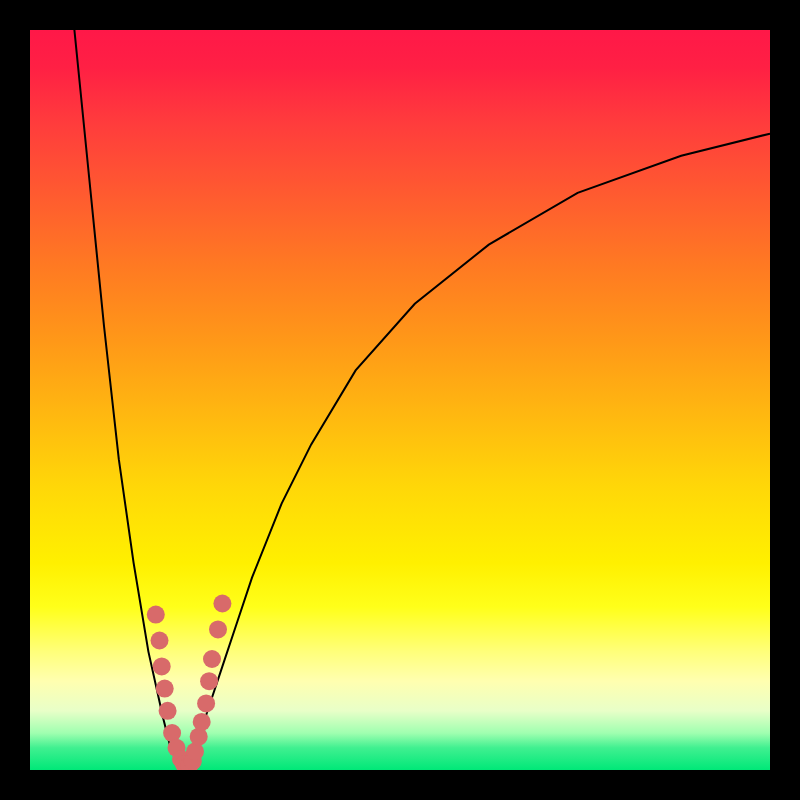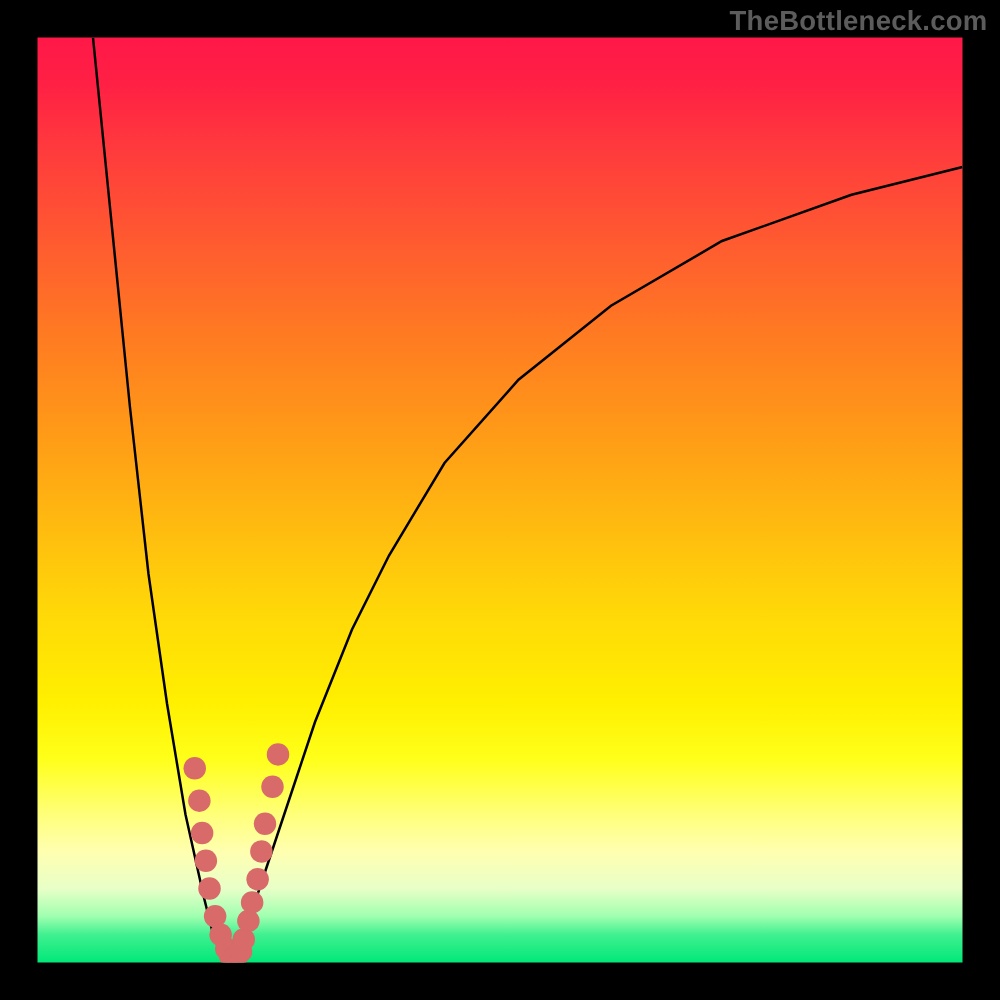--- a/index.html
+++ b/index.html
@@ -65,21 +65,20 @@
   }
   .dot {
     fill: #d86a6a;
     stroke: none;
   }
 </style>
 </head>
 <body>
 
 <div class="chart-container">
-  <div class="watermark">TheBottleneck.com</div>
   <div class="plot-area">
     <svg class="curves" viewBox="0 0 740 740" preserveAspectRatio="none">
       <path class="curve" d="M44.4 0.0 L59.2 148.0 L74.0 296.0 L88.8 429.2 L103.6 532.8 L118.4 621.6 L133.2 688.2 L140.6 717.8 L148.0 732.6 L155.4 740.0"></path>
       <path class="curve" d="M155.4 740.0 L162.8 725.2 L170.2 703.0 L177.6 680.8 L192.4 636.4 L207.2 592.0 L222.0 547.6 L251.6 473.6 L281.2 414.4 L325.6 340.4 L384.8 273.8 L458.8 214.6 L547.6 162.8 L651.2 125.8 L740.0 103.6"></path>
       <g>
           <circle class="dot" cx="125.8" cy="584.6" r="9"></circle>
           <circle class="dot" cx="129.5" cy="610.5" r="9"></circle>
           <circle class="dot" cx="131.7" cy="636.4" r="9"></circle>
           <circle class="dot" cx="134.7" cy="658.6" r="9"></circle>
           <circle class="dot" cx="137.6" cy="680.8" r="9"></circle>

